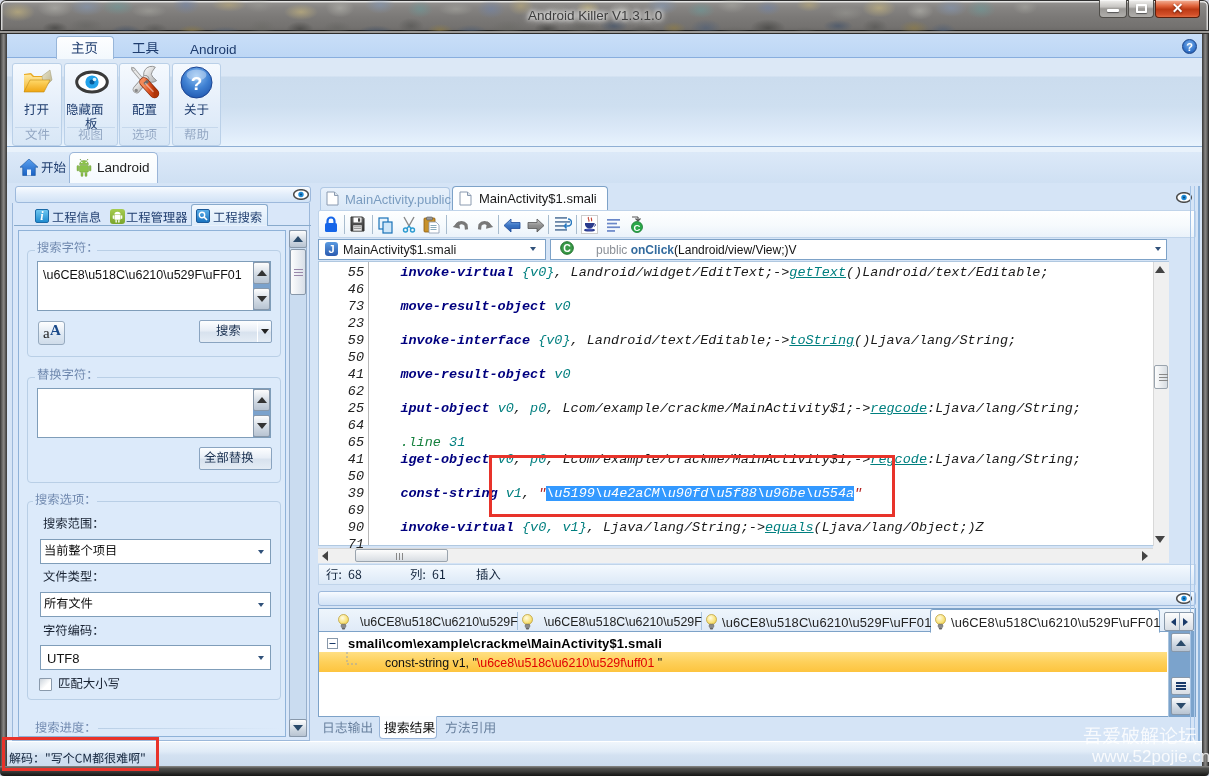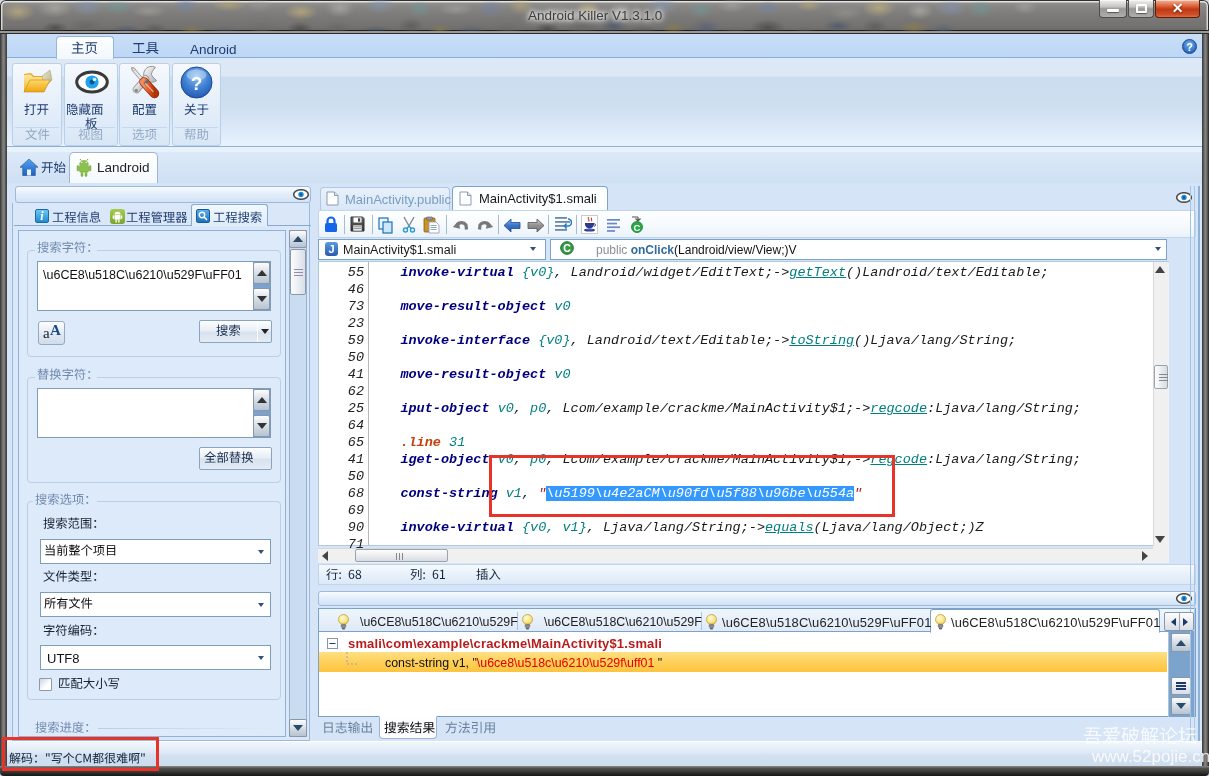--- a/index.html
+++ b/index.html
@@ -577,25 +577,25 @@
 <div class="abs tt" style="left:334px;top:332px;width:30px;text-align:right;font-family:'Liberation Mono',monospace;font-size:13.5px;font-style:italic;line-height:17px;color:#222">59</div>
 <div class="abs tt" style="left:368px;top:332px;font-family:'Liberation Mono',monospace;font-size:13.5px;font-style:italic;line-height:17px">&nbsp;&nbsp;&nbsp;&nbsp;<span style="color:#00007f;font-weight:bold">invoke-interface</span><span style="color:#1a1a1a">&nbsp;</span><span style="color:#007f7f">{v0}</span><span style="color:#1a1a1a">,&nbsp;Landroid/text/Editable;-&gt;</span><span style="color:#007f7f;text-decoration:underline">toString</span><span style="color:#1a1a1a">()Ljava/lang/String;</span></div>
 <div class="abs tt" style="left:334px;top:349px;width:30px;text-align:right;font-family:'Liberation Mono',monospace;font-size:13.5px;font-style:italic;line-height:17px;color:#222">50</div>
 <div class="abs tt" style="left:334px;top:366px;width:30px;text-align:right;font-family:'Liberation Mono',monospace;font-size:13.5px;font-style:italic;line-height:17px;color:#222">41</div>
 <div class="abs tt" style="left:368px;top:366px;font-family:'Liberation Mono',monospace;font-size:13.5px;font-style:italic;line-height:17px">&nbsp;&nbsp;&nbsp;&nbsp;<span style="color:#00007f;font-weight:bold">move-result-object</span><span style="color:#1a1a1a">&nbsp;</span><span style="color:#007f7f">v0</span></div>
 <div class="abs tt" style="left:334px;top:383px;width:30px;text-align:right;font-family:'Liberation Mono',monospace;font-size:13.5px;font-style:italic;line-height:17px;color:#222">62</div>
 <div class="abs tt" style="left:334px;top:400px;width:30px;text-align:right;font-family:'Liberation Mono',monospace;font-size:13.5px;font-style:italic;line-height:17px;color:#222">25</div>
 <div class="abs tt" style="left:368px;top:400px;font-family:'Liberation Mono',monospace;font-size:13.5px;font-style:italic;line-height:17px">&nbsp;&nbsp;&nbsp;&nbsp;<span style="color:#00007f;font-weight:bold">iput-object</span><span style="color:#1a1a1a">&nbsp;</span><span style="color:#007f7f">v0</span><span style="color:#1a1a1a">,&nbsp;</span><span style="color:#007f7f">p0</span><span style="color:#1a1a1a">,&nbsp;Lcom/example/crackme/MainActivity$1;-&gt;</span><span style="color:#007f7f;text-decoration:underline">regcode</span><span style="color:#1a1a1a">:Ljava/lang/String;</span></div>
 <div class="abs tt" style="left:334px;top:417px;width:30px;text-align:right;font-family:'Liberation Mono',monospace;font-size:13.5px;font-style:italic;line-height:17px;color:#222">64</div>
 <div class="abs tt" style="left:334px;top:434px;width:30px;text-align:right;font-family:'Liberation Mono',monospace;font-size:13.5px;font-style:italic;line-height:17px;color:#222">65</div>
-<div class="abs tt" style="left:368px;top:434px;font-family:'Liberation Mono',monospace;font-size:13.5px;font-style:italic;line-height:17px">&nbsp;&nbsp;&nbsp;&nbsp;<span style="color:#c2410c;font-weight:bold">.line</span><span style="color:#1a1a1a">&nbsp;</span><span style="color:#007f7f">31</span></div>
+<div class="abs tt" style="left:368px;top:434px;font-family:'Liberation Mono',monospace;font-size:13.5px;font-style:italic;line-height:17px">&nbsp;&nbsp;&nbsp;&nbsp;<span style="color:#15803d;font-weight:normal">.line</span><span style="color:#1a1a1a">&nbsp;</span><span style="color:#007f7f">31</span></div>
 <div class="abs tt" style="left:334px;top:451px;width:30px;text-align:right;font-family:'Liberation Mono',monospace;font-size:13.5px;font-style:italic;line-height:17px;color:#222">41</div>
 <div class="abs tt" style="left:368px;top:451px;font-family:'Liberation Mono',monospace;font-size:13.5px;font-style:italic;line-height:17px">&nbsp;&nbsp;&nbsp;&nbsp;<span style="color:#00007f;font-weight:bold">iget-object</span><span style="color:#1a1a1a">&nbsp;</span><span style="color:#007f7f">v0</span><span style="color:#1a1a1a">,&nbsp;</span><span style="color:#007f7f">p0</span><span style="color:#1a1a1a">,&nbsp;Lcom/example/crackme/MainActivity$1;-&gt;</span><span style="color:#007f7f;text-decoration:underline">regcode</span><span style="color:#1a1a1a">:Ljava/lang/String;</span></div>
 <div class="abs tt" style="left:334px;top:468px;width:30px;text-align:right;font-family:'Liberation Mono',monospace;font-size:13.5px;font-style:italic;line-height:17px;color:#222">50</div>
-<div class="abs tt" style="left:334px;top:485px;width:30px;text-align:right;font-family:'Liberation Mono',monospace;font-size:13.5px;font-style:italic;line-height:17px;color:#222">68</div>
+<div class="abs tt" style="left:334px;top:485px;width:30px;text-align:right;font-family:'Liberation Mono',monospace;font-size:13.5px;font-style:italic;line-height:17px;color:#222">39</div>
 <div class="abs tt" style="left:368px;top:485px;font-family:'Liberation Mono',monospace;font-size:13.5px;font-style:italic;line-height:17px">&nbsp;&nbsp;&nbsp;&nbsp;<span style="color:#00007f;font-weight:bold">const-string</span><span style="color:#1a1a1a">&nbsp;</span><span style="color:#007f7f">v1</span><span style="color:#1a1a1a">,&nbsp;</span><span style="color:#b22222">"</span><span style="background:#3399ff;color:#fff">\u5199\u4e2aCM\u90fd\u5f88\u96be\u554a</span><span style="color:#b22222">"</span></div>
 <div class="abs tt" style="left:334px;top:502px;width:30px;text-align:right;font-family:'Liberation Mono',monospace;font-size:13.5px;font-style:italic;line-height:17px;color:#222">69</div>
 <div class="abs tt" style="left:334px;top:519px;width:30px;text-align:right;font-family:'Liberation Mono',monospace;font-size:13.5px;font-style:italic;line-height:17px;color:#222">90</div>
 <div class="abs tt" style="left:368px;top:519px;font-family:'Liberation Mono',monospace;font-size:13.5px;font-style:italic;line-height:17px">&nbsp;&nbsp;&nbsp;&nbsp;<span style="color:#00007f;font-weight:bold">invoke-virtual</span><span style="color:#1a1a1a">&nbsp;</span><span style="color:#007f7f">{v0,&nbsp;v1}</span><span style="color:#1a1a1a">,&nbsp;Ljava/lang/String;-&gt;</span><span style="color:#007f7f;text-decoration:underline">equals</span><span style="color:#1a1a1a">(Ljava/lang/Object;)Z</span></div>
 <div class="abs tt" style="left:334px;top:536px;width:30px;text-align:right;font-family:'Liberation Mono',monospace;font-size:13.5px;font-style:italic;line-height:17px;color:#222">71</div>
 <div class="abs" style="left:1153px;top:262px;width:16px;height:284px;background:#f0f0f0;border-left:1px solid #d8d8d8"></div>
 <div class="abs" style="left:1155px;top:266px;width:0;height:0;border-left:5px solid transparent;border-right:5px solid transparent;border-bottom:7px solid #444"></div>
 <div class="abs" style="left:1155px;top:536px;width:0;height:0;border-left:5px solid transparent;border-right:5px solid transparent;border-top:7px solid #444"></div>
 <div class="abs" style="left:1154px;top:365px;width:14px;height:24px;background:linear-gradient(90deg,#fdfdfd,#d8dde2);border:1px solid #9aa4ae;border-radius:2px">
 <div class="abs" style="left:4px;top:8px;width:9px;height:1px;background:#888"></div>
@@ -695,21 +695,21 @@
 <div class="abs" style="left:319px;top:631px;width:876px;height:1px;background:#7da2c8"></div>
 <div class="abs" style="left:1164px;top:612px;width:30px;height:19px;background:linear-gradient(180deg,#fdfdfd,#d8dde4);border:1px solid #8898aa;border-radius:2px;z-index:3">
 <div class="abs" style="left:6px;top:5px;width:0;height:0;border-top:4px solid transparent;border-bottom:4px solid transparent;border-right:5px solid #1a3a6a"></div>
 <div class="abs" style="left:14px;top:0;width:1px;height:17px;background:#98a8ba"></div>
 <div class="abs" style="left:18px;top:5px;width:0;height:0;border-top:4px solid transparent;border-bottom:4px solid transparent;border-left:5px solid #1a3a6a"></div>
   </div>
 <svg class="abs" style="left:327px;top:638px" width="11" height="11" viewBox="0 0 11 11">
 <rect x="0.5" y="0.5" width="10" height="10" fill="#fff" stroke="#8898aa"></rect>
     <rect x="2.5" y="5" width="6" height="1" fill="#1a3a6a"></rect>
   </svg>
-<div class="abs tt" style="left:348px;top:636px;font-size:13px;font-weight:bold;letter-spacing:0.15px;color:#b91c1c">smali\com\example\crackme\MainActivity$1.smali</div>
+<div class="abs tt" style="left:348px;top:636px;font-size:13px;font-weight:bold;letter-spacing:0.15px;color:#000000">smali\com\example\crackme\MainActivity$1.smali</div>
 <div class="abs" style="left:319px;top:652px;width:848px;height:20px;background:linear-gradient(180deg,#ffdf83 0%,#fed05a 50%,#fdc43e 100%)"></div>
 <svg class="abs" style="left:346px;top:652px" width="14" height="17" viewBox="0 0 14 17">
 <path d="M1 0 L1 12 L13 12" fill="none" stroke="#9aa4ae" stroke-width="1" stroke-dasharray="2 2"></path>
   </svg>
 <div class="abs tt" style="left:385px;top:656px;font-size:12.4px;color:#111">const-string v1, "<span style="color:#e00000">\u6ce8\u518c\u6210\u529f\uff01</span> "</div>
 <div class="abs" style="left:1168px;top:632px;width:1px;height:85px;background:#aac4de"></div>
 <div class="abs" style="left:1169px;top:632px;width:26px;height:85px;background:#7ba3cc"></div>
 <div class="abs" style="left:1171px;top:633px;width:20px;height:19px;background:linear-gradient(180deg,#fdfdfd,#cfd8e2 60%,#b8c4d2);border:1px solid #8898aa;border-radius:2px">
 <div class="abs" style="left:50%;top:50%;transform:translate(-50%,-50%);width:0;height:0;border-left:5px solid transparent;border-right:5px solid transparent;border-bottom:6px solid #2a4a6a;"></div>
   </div>

